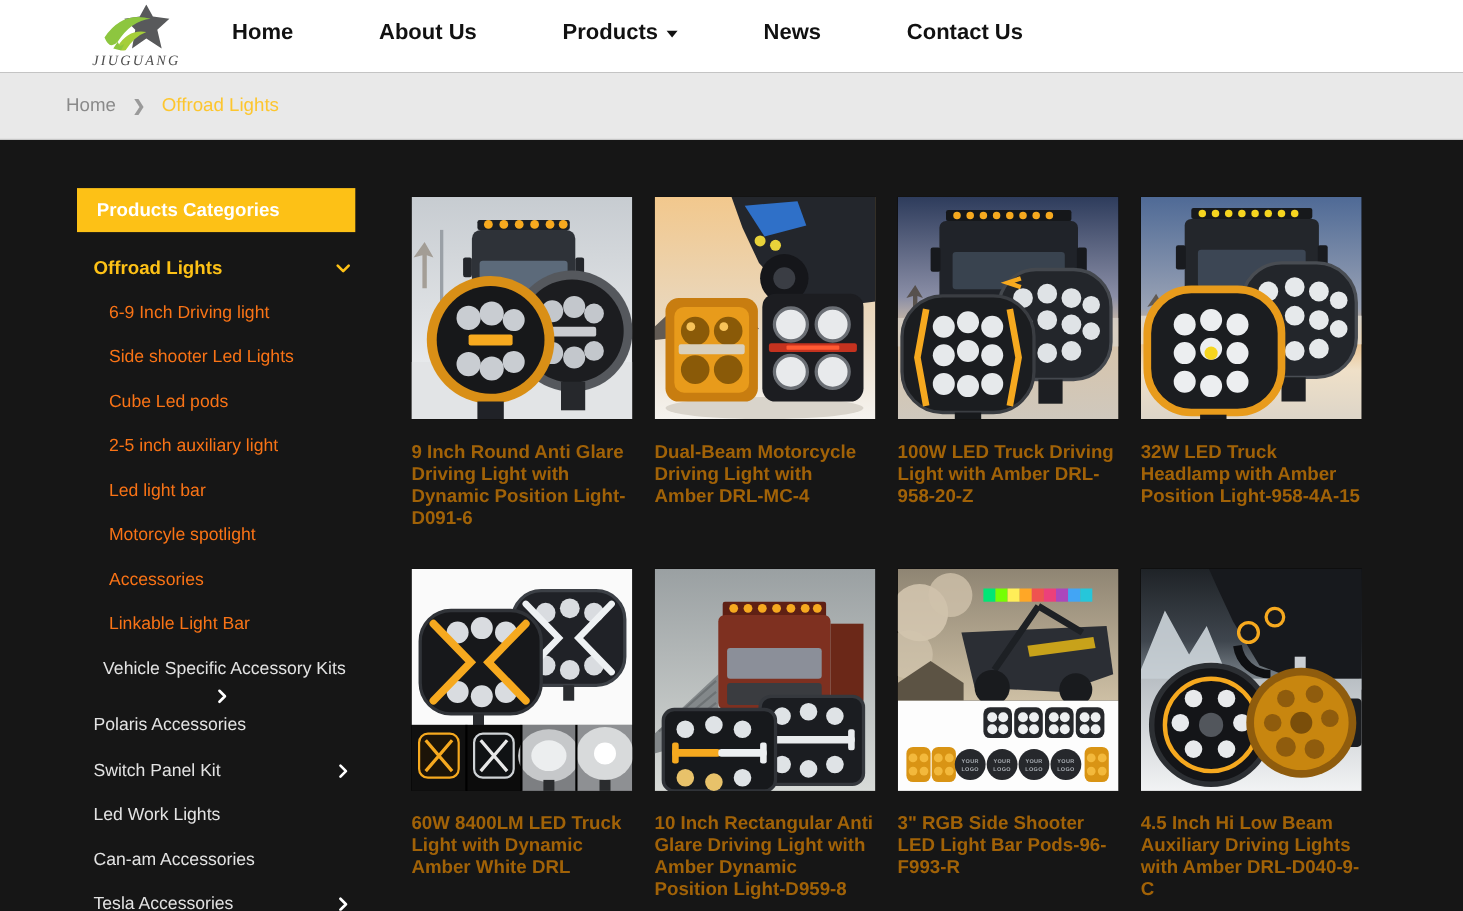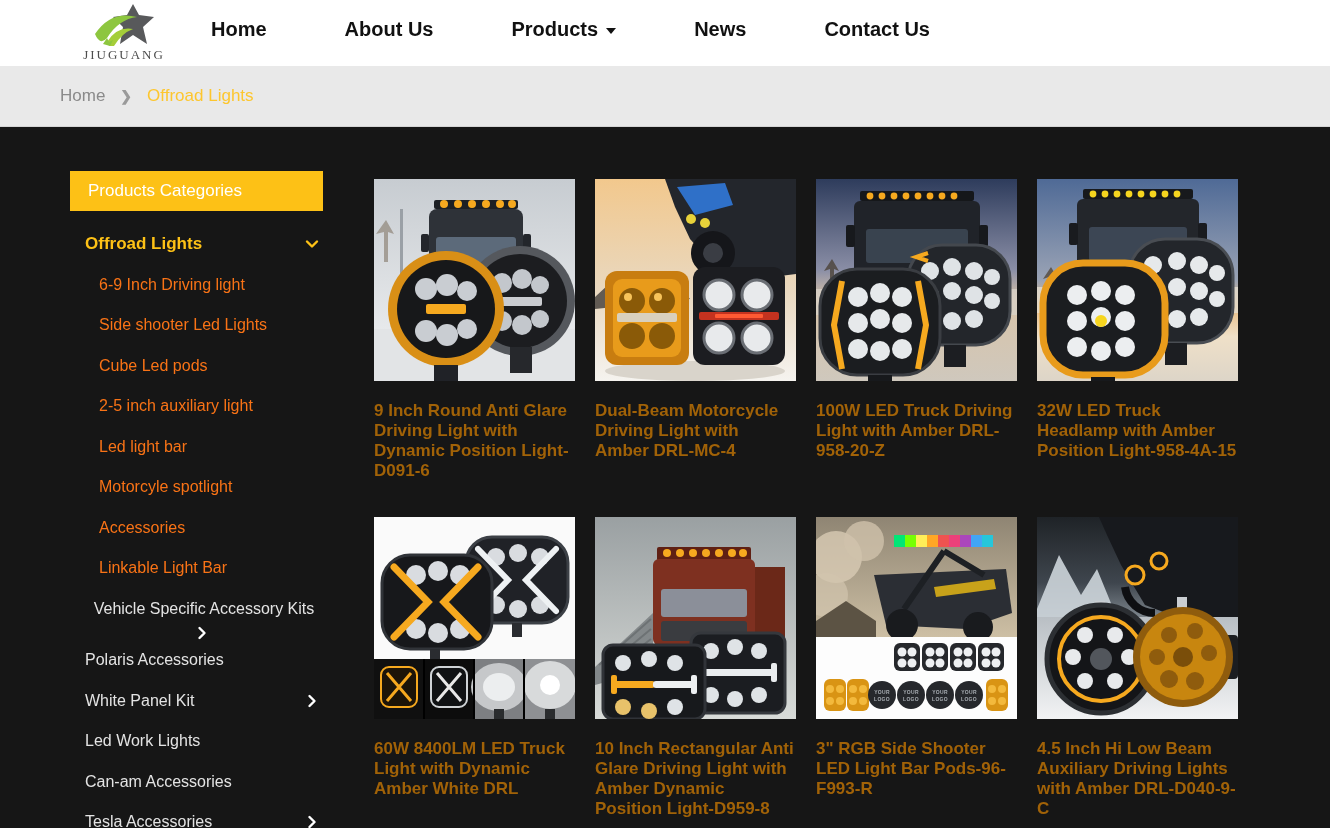--- a/index.html
+++ b/index.html
@@ -5,40 +5,40 @@
   * { margin:0; padding:0; box-sizing:border-box; }
   html,body { width:1330px; height:828px; overflow:hidden; background:#161616;
     font-family:"Liberation Sans", sans-serif; }
 
   
   .topbar { height:66px; background:#ffffff; display:flex; align-items:center;
     padding-left:58px; position:relative; }
   .logo { display:flex; flex-direction:column; align-items:center; width:132px; cursor:pointer; }
   .logo-mark { width:66px; height:42px; display:block; }
   .logo-text { font-family:"Liberation Serif", serif; font-size:13px; letter-spacing:2px;
-    color:#4d4d4d; margin-top:1px; }
+    color:#4d4d4d; margin-top:1px;font-style:italic; }
   .mainnav { display:flex; align-items:center; gap:78px; margin-left:21px; margin-top:-8px; }
   .mainnav a { text-decoration:none; color:#111; font-size:20px; font-weight:600;
     display:flex; align-items:center; cursor:pointer; }
   .caret { width:0; height:0; border-left:5px solid transparent; border-right:5px solid transparent;
     border-top:6px solid #111; margin-left:8px; margin-top:3px; }
 
   
   .breadcrumb { height:61px; background:#e9e9e9; display:flex; align-items:center;
     padding-left:60px; font-size:17px; border-bottom:1px solid #d5d5d5; }
   .bc-home { color:#8a8a8a; text-decoration:none; cursor:pointer; }
   .bc-sep { color:#9a9a9a; margin:0 15px; font-size:14px; font-weight:700; }
   .bc-cur { color:#fdc62e; }
 
   
   .main { display:flex; padding:0 93px 0 70px; }
 
   
   .sidebar { width:253px; flex:0 0 253px; margin-top:44px; margin-right:51px; }
-  .cat-title { background:#fdc116; color:#ffffff; font-size:17px; font-weight:400;
+  .cat-title { background:#fdc116; color:#ffffff; font-size:17px; font-weight:700;
     height:40px; line-height:40px; padding-left:18px; }
   .cat-list { list-style:none; padding-top:13px; }
   .cat-list li { height:40.5px; display:flex; align-items:center; justify-content:space-between;
     cursor:pointer; font-size:16px; }
   .cat-list li.top { padding-left:15px; color:#e3e3e3; font-weight:500; }
   .cat-list li.sub { padding-left:29px; color:#f97316; }
   .cat-list li.active { color:#fdc116; font-weight:700; font-size:17px; }
   .cat-list li.gap { margin-top:11px;flex-direction:column; }
   .chev { width:14px; height:14px; flex:0 0 14px; margin-right:4px; }
 
@@ -107,21 +107,21 @@
       <li class="top gap">
         <span>Vehicle Specific Accessory Kits</span>
         <svg class="chev" viewBox="0 0 14 14">
             <polyline points="4.5,2 9.5,7 4.5,12" fill="none" stroke="#ffffff" stroke-width="2.4" stroke-linecap="round" stroke-linejoin="round"></polyline>
           </svg>
       </li>
       <li class="top">
         <span>Polaris Accessories</span>
       </li>
       <li class="top">
-        <span>White Panel Kit</span>
+        <span>Switch Panel Kit</span>
         <svg class="chev" viewBox="0 0 14 14">
             <polyline points="4.5,2 9.5,7 4.5,12" fill="none" stroke="#ffffff" stroke-width="2.4" stroke-linecap="round" stroke-linejoin="round"></polyline>
           </svg>
       </li>
       <li class="top">
         <span>Led Work Lights</span>
       </li>
       <li class="top">
         <span>Can-am Accessories</span>
       </li>

